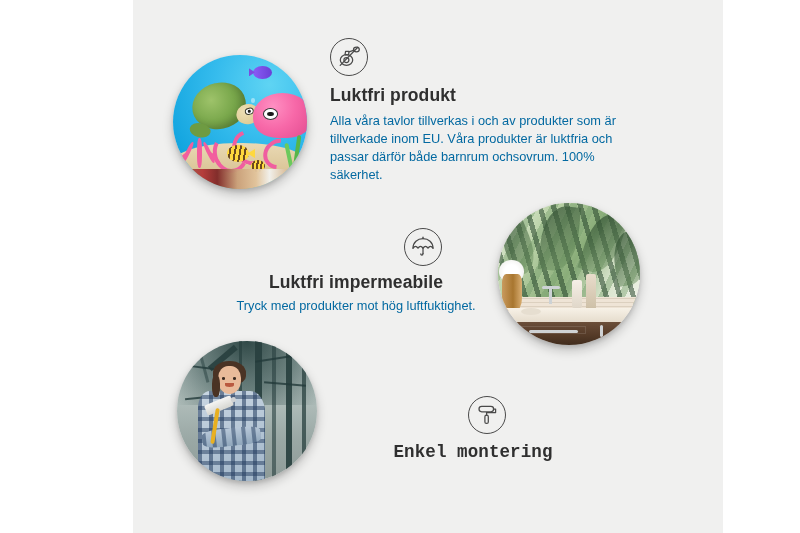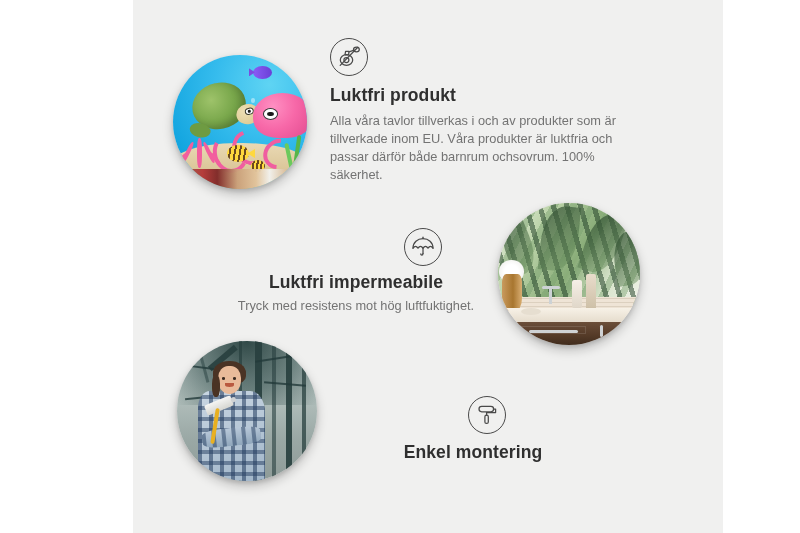--- a/index.html
+++ b/index.html
@@ -224,36 +224,36 @@
 
   .f-title {
     font-size: 17.5px;
     font-weight: bold;
     color: #2f2f2f;
     letter-spacing: .1px;
     line-height: 1.25;
   }
   .f-body {
     font-size: 12.8px;
-    color: #737373;
+    color: #0369a1;
     line-height: 1.42;
   }
 
   
   #feature-odourless { left: 197px; top: 38px; width: 300px; text-align: left; }
   #feature-odourless .f-icon { margin-bottom: 9px; }
   #feature-odourless .f-title { margin-bottom: 5px; }
 
   
   #feature-waterproof { left: 75px; top: 228px; width: 296px; text-align: center; }
   #feature-waterproof .f-icon { margin: 0 0 6px auto; margin-right: 62px; }
   #feature-waterproof .f-title { margin-bottom: 3px; }
 
   
-  #feature-easy { left: 203px; top: 396px; width: 274px; text-align: center; }
+  #feature-easy { left: 203px; top: 396px; width: 274px; text-align: center; font-family: Liberation Mono, monospace; }
   #feature-easy .f-icon { margin: 0 auto 8px; margin-left: 132px; }
   #feature-easy .f-title { margin-bottom: 3px; }
 </style>
 </head>
 <body>
 
 <div id="stage">
   <div id="panel">
 
     <div class="photo" id="photo-sea">
@@ -370,21 +370,21 @@
           <path d="M3 14.2 C4.6 11.6 6.4 11.6 8 14.2 C9.6 11.6 11.4 11.6 13 14.2 C14.6 11.6 16.4 11.6 18 14.2 C19.6 11.6 21.4 11.6 23 14.2"></path>
 
           <path d="M13 14.2 L13 19.6"></path>
 
           <path d="M13 19.6 C13 21.5 10.8 21.5 10.8 19.9"></path>
 
           <path d="M13 4.6 L13 3.2"></path>
         </svg>
       </div>
       <div class="f-title">Luktfri impermeabile</div>
-      <div class="f-body">Tryck med resistens mot hög luftfuktighet.</div>
+      <div class="f-body">Tryck med produkter mot hög luftfuktighet.</div>
     </div>
 
     <div class="feature" id="feature-easy">
       <div class="f-icon">
         <svg width="26" height="26" viewBox="0 0 26 26" fill="none" stroke="#4a4a4a" stroke-width="1.25" stroke-linecap="round" stroke-linejoin="round">
 
           <rect x="5" y="4.4" width="14.6" height="5.4" rx="2.7"></rect>
 
           <path d="M19.6 7.1 L21.6 7.1 L21.6 10.6 L12.6 10.6"></path>
 

